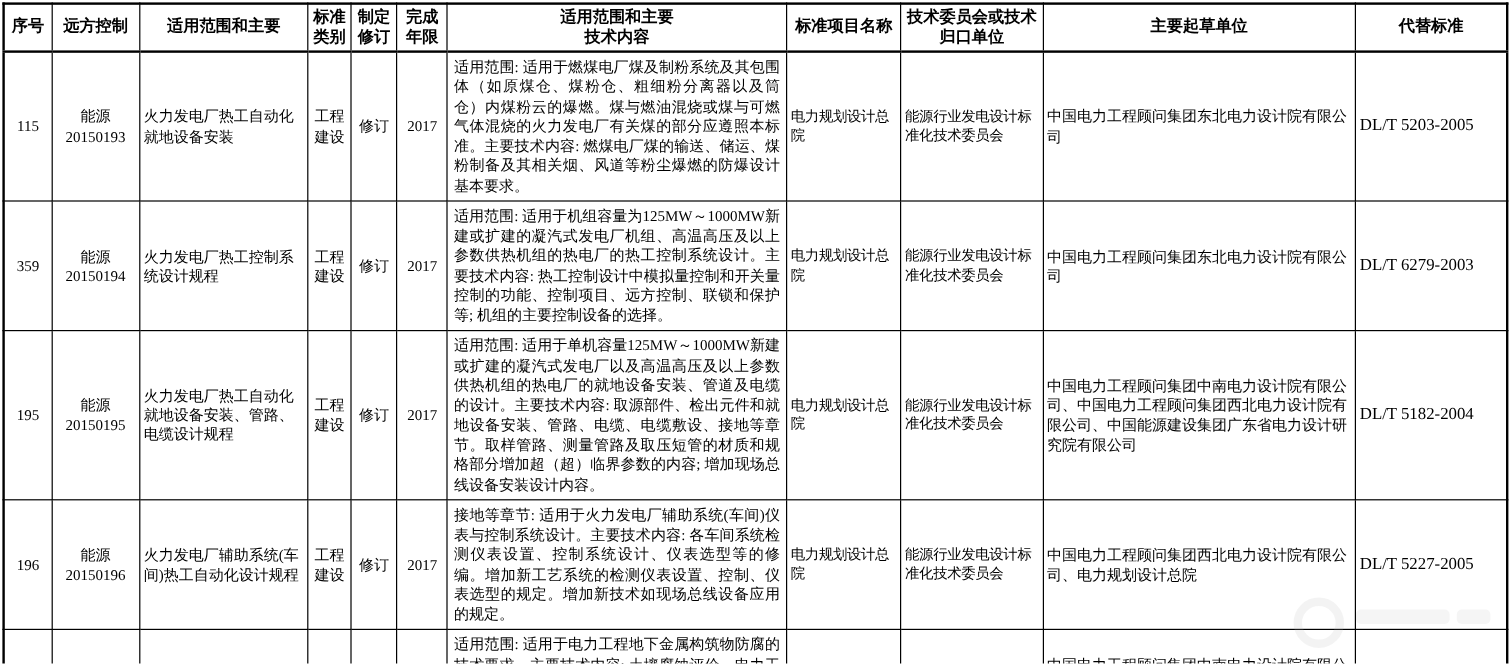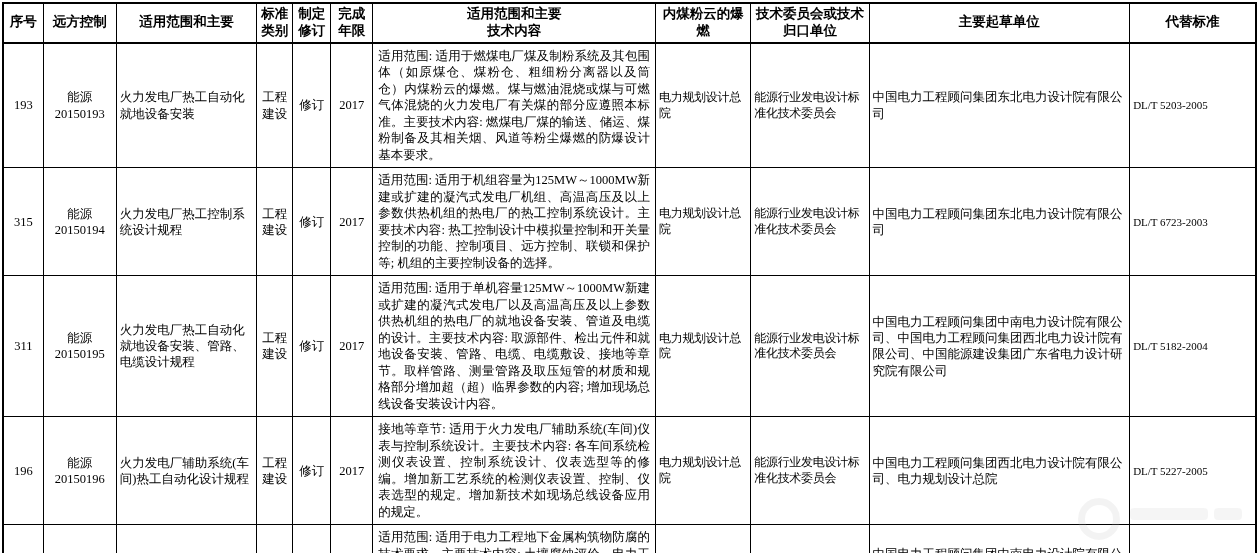--- a/index.html
+++ b/index.html
@@ -54,21 +54,21 @@
     text-align: justify;
     padding: 4px 5px;
     line-height: 1.32;
   }
   .std-table td.cell-committee,
   .std-table td.cell-admin {
     font-size: 12px;
     letter-spacing: -0.3px;
   }
   .std-table td.cell-replaces {
-    font-size: 11px;
+    font-size: 14px;
     white-space: nowrap;
   }
   td.faded {
     color: #6f6f6f;
   }
   
   .watermark {
     position: absolute;
     left: 1078px;
     top: 488px;
@@ -120,63 +120,63 @@
         <th>远方控制</th>
         <th>适用范围和主要</th>
         <th>标准
 类别</th>
         <th>制定
 修订</th>
         <th>完成
 年限</th>
         <th>适用范围和主要
 技术内容</th>
-        <th>内煤粉云的爆燃</th>
+        <th>标准项目名称</th>
         <th>技术委员会或技术
 归口单位</th>
         <th>主要起草单位</th>
         <th>代替标准</th>
       </tr>
     </thead>
     <tbody>
 
       <tr style="height:112px">
-        <td>193</td>
+        <td>115</td>
         <td>能源
 20150193</td>
         <td class="cell-left">火力发电厂热工自动化就地设备安装</td>
         <td>工程
 建设</td>
         <td>修订</td>
         <td>2017</td>
         <td class="cell-left cell-scope">适用范围: 适用于燃煤电厂煤及制粉系统及其包围体（如原煤仓、煤粉仓、粗细粉分离器以及筒仓）内煤粉云的爆燃。煤与燃油混烧或煤与可燃气体混烧的火力发电厂有关煤的部分应遵照本标准。主要技术内容: 燃煤电厂煤的输送、储运、煤粉制备及其相关烟、风道等粉尘爆燃的防爆设计基本要求。</td>
         <td class="cell-left cell-admin">电力规划设计总院</td>
         <td class="cell-left cell-committee">能源行业发电设计标准化技术委员会</td>
         <td class="cell-left">中国电力工程顾问集团东北电力设计院有限公司</td>
         <td class="cell-left cell-replaces">DL/T 5203-2005</td>
       </tr>
 
       <tr style="height:106px">
-        <td>315</td>
+        <td>359</td>
         <td>能源
 20150194</td>
         <td class="cell-left">火力发电厂热工控制系统设计规程</td>
         <td>工程
 建设</td>
         <td>修订</td>
         <td>2017</td>
         <td class="cell-left cell-scope">适用范围: 适用于机组容量为125MW～1000MW新建或扩建的凝汽式发电厂机组、高温高压及以上参数供热机组的热电厂的热工控制系统设计。主要技术内容: 热工控制设计中模拟量控制和开关量控制的功能、控制项目、远方控制、联锁和保护等; 机组的主要控制设备的选择。</td>
         <td class="cell-left cell-admin">电力规划设计总院</td>
         <td class="cell-left cell-committee">能源行业发电设计标准化技术委员会</td>
         <td class="cell-left">中国电力工程顾问集团东北电力设计院有限公司</td>
-        <td class="cell-left cell-replaces">DL/T 6723-2003</td>
+        <td class="cell-left cell-replaces">DL/T 6279-2003</td>
       </tr>
 
       <tr style="height:125px">
-        <td>311</td>
+        <td>195</td>
         <td>能源
 20150195</td>
         <td class="cell-left">火力发电厂热工自动化就地设备安装、管路、电缆设计规程</td>
         <td>工程
 建设</td>
         <td>修订</td>
         <td>2017</td>
         <td class="cell-left cell-scope">适用范围: 适用于单机容量125MW～1000MW新建或扩建的凝汽式发电厂以及高温高压及以上参数供热机组的热电厂的就地设备安装、管道及电缆的设计。主要技术内容: 取源部件、检出元件和就地设备安装、管路、电缆、电缆敷设、接地等章节。取样管路、测量管路及取压短管的材质和规格部分增加超（超）临界参数的内容; 增加现场总线设备安装设计内容。</td>
         <td class="cell-left cell-admin">电力规划设计总院</td>
         <td class="cell-left cell-committee">能源行业发电设计标准化技术委员会</td>

